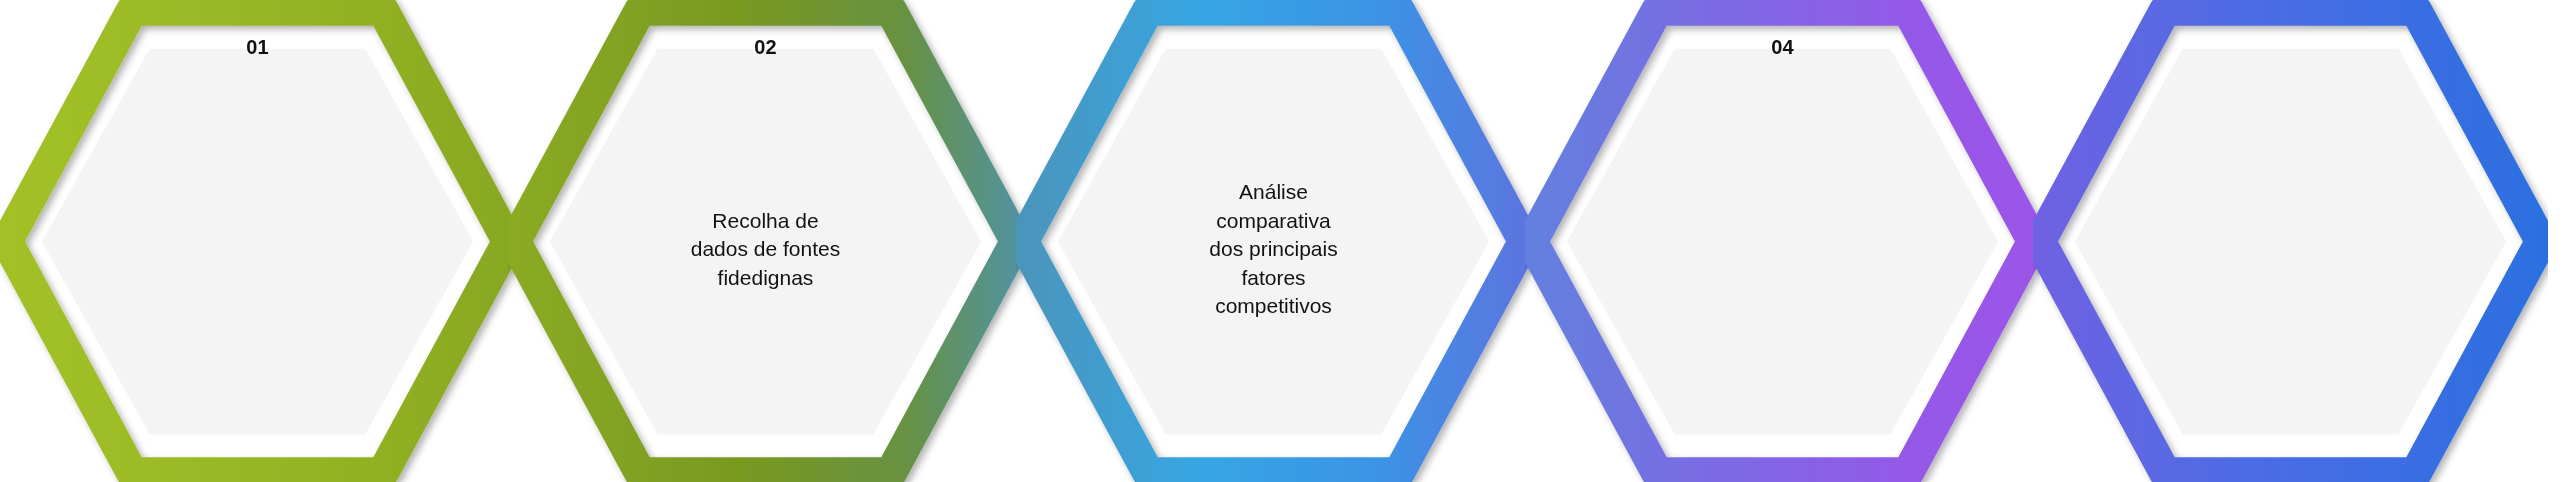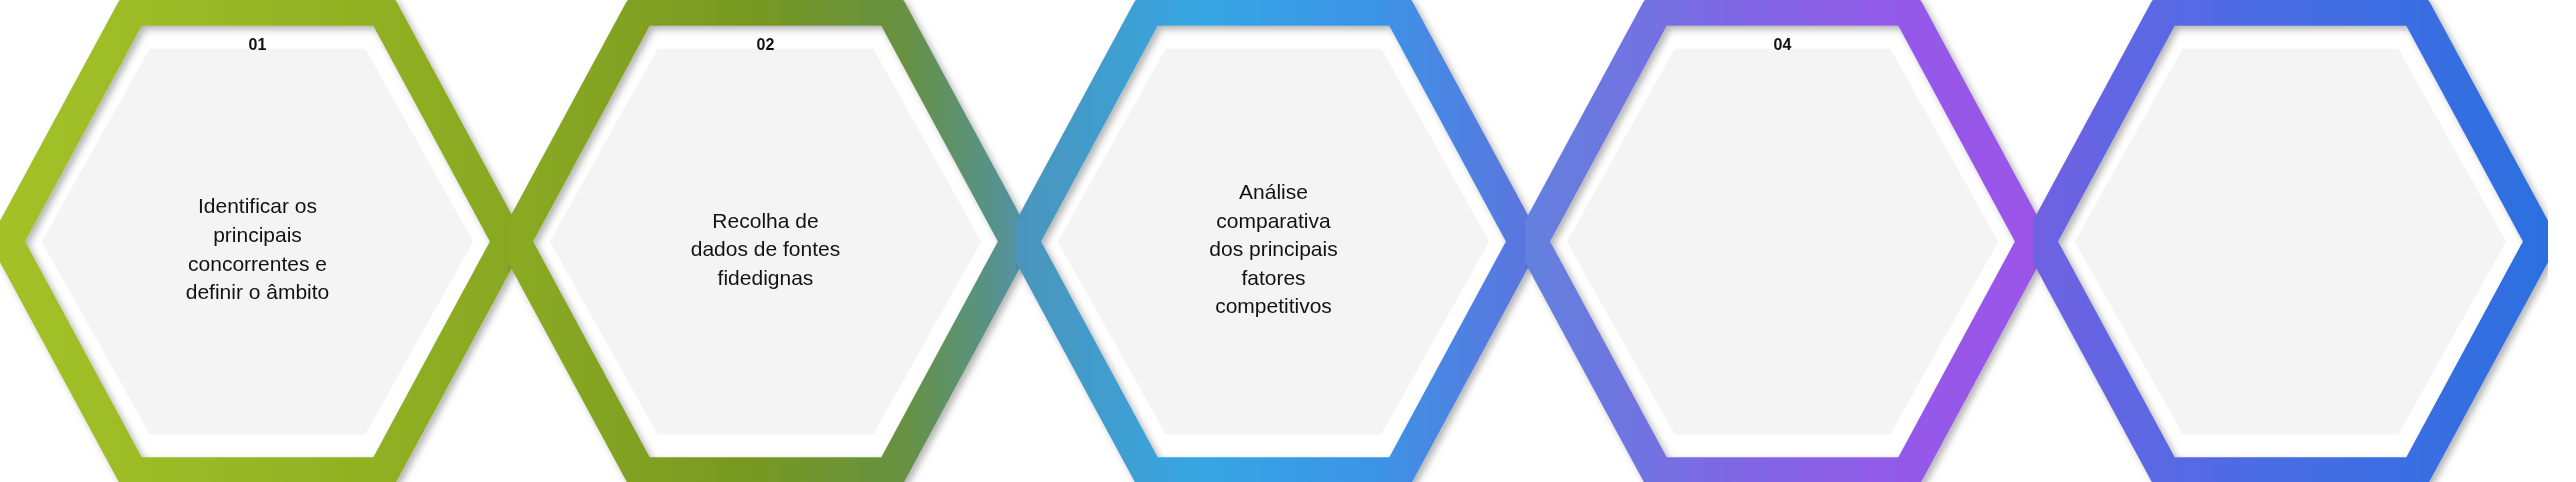--- a/index.html
+++ b/index.html
@@ -47,21 +47,21 @@
     align-items: center;
     pointer-events: none;
   }
 
   .hex-number {
     position: absolute;
     top: 36px;
     left: 0;
     right: 0;
     text-align: center;
-    font-size: 16px;
+    font-size: 20px;
     font-weight: bold;
     color: #111111;
     letter-spacing: 0.1px;
     line-height: 1.1;
   }
 
   .hex-label {
     position: absolute;
     left: 83px;
     right: 83px;
@@ -101,24 +101,20 @@
           <feDropShadow dx="5" dy="5" stdDeviation="5" flood-color="#000000" flood-opacity="0.30"></feDropShadow>
         </filter>
       </defs>
       <g filter="url(#sh1)">
         <path d="M 190 14 L 550 14 L 730 347 L 550 680 L 190 680 L 10 347 Z" fill="none" stroke="url(#grad1)" stroke-width="46" stroke-linejoin="round" stroke-linecap="round"></path>
       </g>
       <path d="M 215 70 L 525 70 L 680 347 L 525 624 L 215 624 L 60 347 Z" fill="#F4F4F4"></path>
     </svg>
     <div class="hex-content">
       <div class="hex-number">01</div>
-      <div class="hex-label">Identificar os
-principais
-concorrentes e
-definir o âmbito</div>
     </div>
   </div>
 
   <div class="hex-wrap pos-1">
     <svg viewBox="0 0 740 694" xmlns="http://www.w3.org/2000/svg" aria-hidden="true">
       <defs>
         <linearGradient id="grad2" x1="0" y1="0" x2="1" y2="0">
           <stop offset="0%" stop-color="#8BAA24"></stop>
           <stop offset="45%" stop-color="#78991F"></stop>
           <stop offset="78%" stop-color="#679142"></stop>

